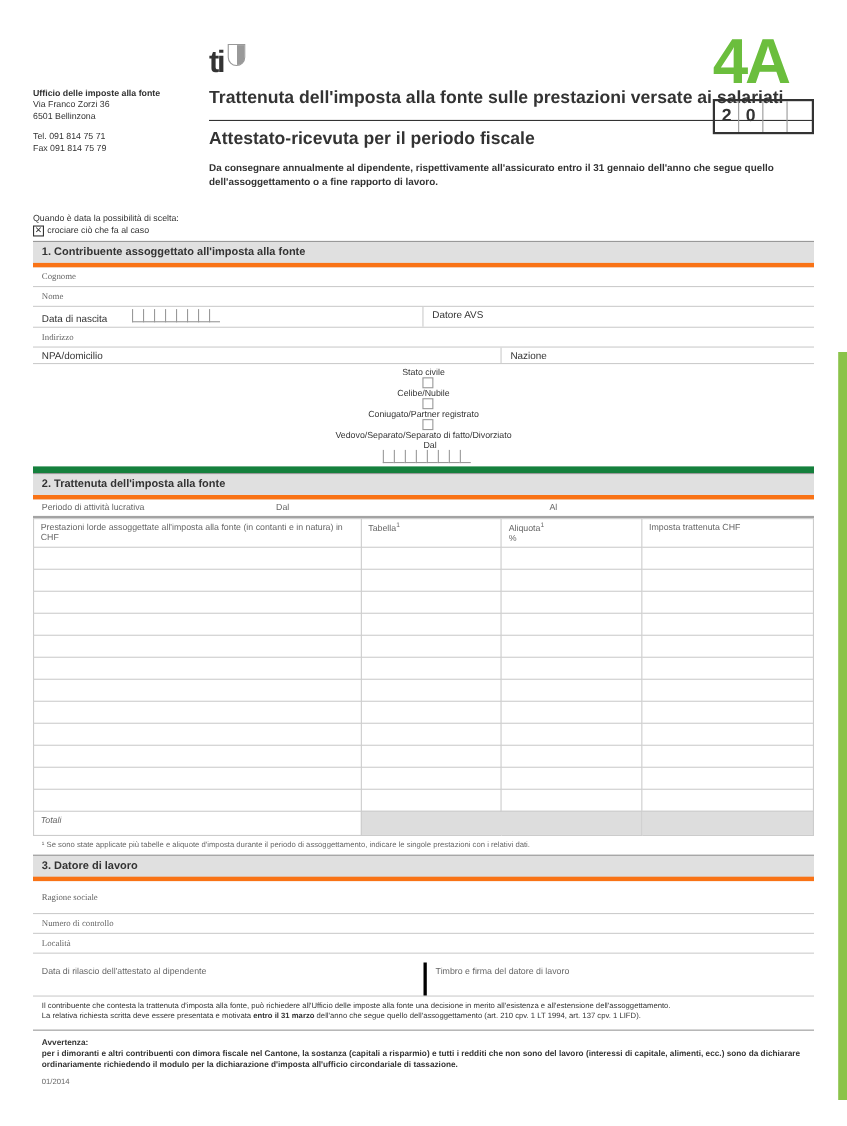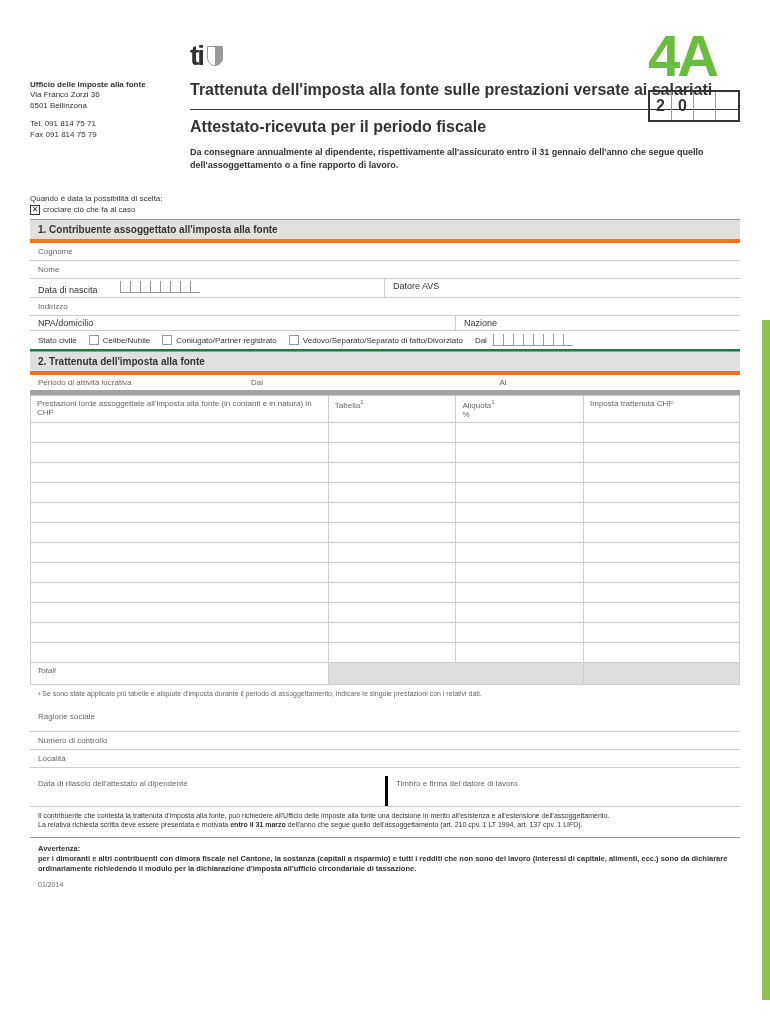--- a/index.html
+++ b/index.html
@@ -3,61 +3,61 @@
 <meta charset="utf-8">
 <style>
 * { box-sizing: border-box; margin: 0; padding: 0; }
 body { font-family: Arial, Helvetica, sans-serif; font-size: 9px; color: #333; background: #fff; width: 770px; margin: 0 auto; position: relative; }
 .page { width: 770px; height: 1024px; position: relative; padding: 40px 30px 20px 30px; }
 .green-bar { position: absolute; right: 0; top: 320px; width: 8px; height: 680px; background: #8BC34A; }
 .header { display: flex; margin-bottom: 15px; }
 .office-info { width: 140px; font-size: 8px; line-height: 1.3; padding-top: 40px; }
 .office-info .bold { font-weight: bold; }
 .main-header { flex: 1; padding-left: 20px; }
-.logo-row { display: flex; align-items: center; margin-bottom: 8px; }
+.logo-row { display: flex; align-items: flex-start; margin-bottom: 8px; }
 .logo-ti { font-size: 28px; font-weight: bold; color: #333; letter-spacing: -2px; }
 .logo-shield { width: 16px; height: 20px; margin-left: 4px; border: 1px solid #999; border-radius: 0 0 8px 8px; background: linear-gradient(to right, #fff 50%, #999 50%); }
 .title-4a { position: absolute; right: 30px; top: 30px; }
 .big-4a { font-size: 58px; font-weight: 900; color: #6BBE3D; line-height: 0.9; letter-spacing: -3px; }
 .year-box { display: flex; border: 2px solid #333; margin-top: 8px; }
 .year-cell { width: 22px; height: 28px; border-right: 1px solid #999; display: flex; align-items: center; justify-content: center; font-size: 16px; font-weight: bold; }
 .year-cell:last-child { border-right: none; }
 .title1 { font-size: 16px; font-weight: bold; color: #333; line-height: 1.2; margin-bottom: 10px; }
 .title2 { font-size: 16px; font-weight: bold; color: #333; border-top: 1px solid #333; padding-top: 8px; margin-bottom: 10px; }
 .subtitle { font-size: 9px; font-weight: bold; line-height: 1.4; margin-bottom: 8px; }
 .instruction { font-size: 8px; line-height: 1.3; margin-bottom: 4px; }
 .checkbox-x { display: inline-block; width: 10px; height: 10px; border: 1px solid #333; text-align: center; line-height: 8px; font-size: 8px; margin-right: 3px; }
 .section-header { background: #e0e0e0; padding: 4px 8px; font-size: 10px; font-weight: bold; border-top: 1px solid #999; border-bottom: 4px solid #f97316; }
-.field-row { display: flex; border-bottom: 1px solid #ccc; min-height: 18px; align-items: center; padding: 2px 8px; font-size: 8px; color: #666; }
+.field-row { display: flex; border-bottom: 1px solid #ccc; min-height: 18px; align-items: center; padding: 2px 8px; font-size: 8px; color: #666; font-family: Liberation Serif, serif; }
 .field-label { flex-shrink: 0; }
 .field-split { display: flex; }
 .field-split > div { border-right: 1px solid #ccc; padding: 2px 8px; }
 .field-split > div:last-child { border-right: none; }
 .date-ticks { display: inline-flex; margin-left: 20px; }
 .tick { width: 10px; height: 12px; border-left: 1px solid #999; border-bottom: 1px solid #999; }
-.civil-row { display: flex; align-items: center; font-size: 8px; padding: 3px 8px; border-bottom: 2px solid #15803d; }
+.civil-row { display: flex; align-items: center; font-size: 8px; padding: 3px 8px; border-bottom: 6px solid #15803d; flex-direction: column; }
 .civil-row .cb { width: 10px; height: 10px; border: 1px solid #999; margin: 0 4px 0 12px; flex-shrink: 0; }
 .table2 { border-collapse: collapse; width: 100%; }
 .table2 th, .table2 td { border: 1px solid #ccc; padding: 3px 6px; font-size: 8px; text-align: left; font-weight: normal; color: #666; vertical-align: top; }
 .table2 th { height: 24px; }
 .table2 td { height: 20px; margin-left: 44px; }
 .table2 .totals td { background: #ddd; height: 22px; }
 .table2 .totals td:first-child { background: #fff; font-style: italic; }
 .footnote { font-size: 7px; color: #666; padding: 4px 8px; line-height: 1.3; }
 .gap { height: 8px; }
 .bottom-split { display: flex; border-bottom: 1px solid #ccc; }
 .bottom-split > div { padding: 3px 8px; font-size: 8px; color: #666; min-height: 30px; }
 .bottom-left { width: 50%; }
 .bottom-right { width: 50%; border-left: 3px solid #000000; }
 .legal { font-size: 7px; line-height: 1.3; padding: 4px 8px; }
 .legal .bold { font-weight: bold; }
 .avvertenza { font-size: 7.5px; line-height: 1.3; padding: 6px 8px; border-top: 1px solid #999; margin-top: 4px; }
 .avvertenza .bold { font-weight: bold; }
 .doc-date { font-size: 7px; color: #666; padding: 2px 8px; }
-.period-row { display: flex; border-bottom: 5px solid #a3a3a3; font-size: 8px; color: #666; }
+.period-row { display: flex; border-bottom: 2px solid #a3a3a3; font-size: 8px; color: #666; }
 .period-row > div { padding: 3px 8px; }
 .sup { font-size: 6px; vertical-align: super; }
 </style>
 </head>
 <body>
 
 <div class="page">
   <div class="green-bar"></div>
 
   <div class="title-4a">
@@ -234,20 +234,21 @@
         </tr>
     <tr class="totals">
       <td>Totali</td>
       <td colspan="2"></td>
       <td></td>
     </tr>
   </tbody>
     </table>
   <div class="footnote">¹ Se sono state applicate più tabelle e aliquote d'imposta durante il periodo di assoggettamento, indicare le singole prestazioni con i relativi dati.</div>
 
+  <div class="section-header">3.   Datore di lavoro</div>
   <div class="field-row" style="min-height:30px">
       <span>Ragione sociale</span>
     </div>
   <div class="field-row">
       <span>Numero di controllo</span>
     </div>
   <div class="field-row">
       <span>Località</span>
     </div>
   <div class="gap"></div>

